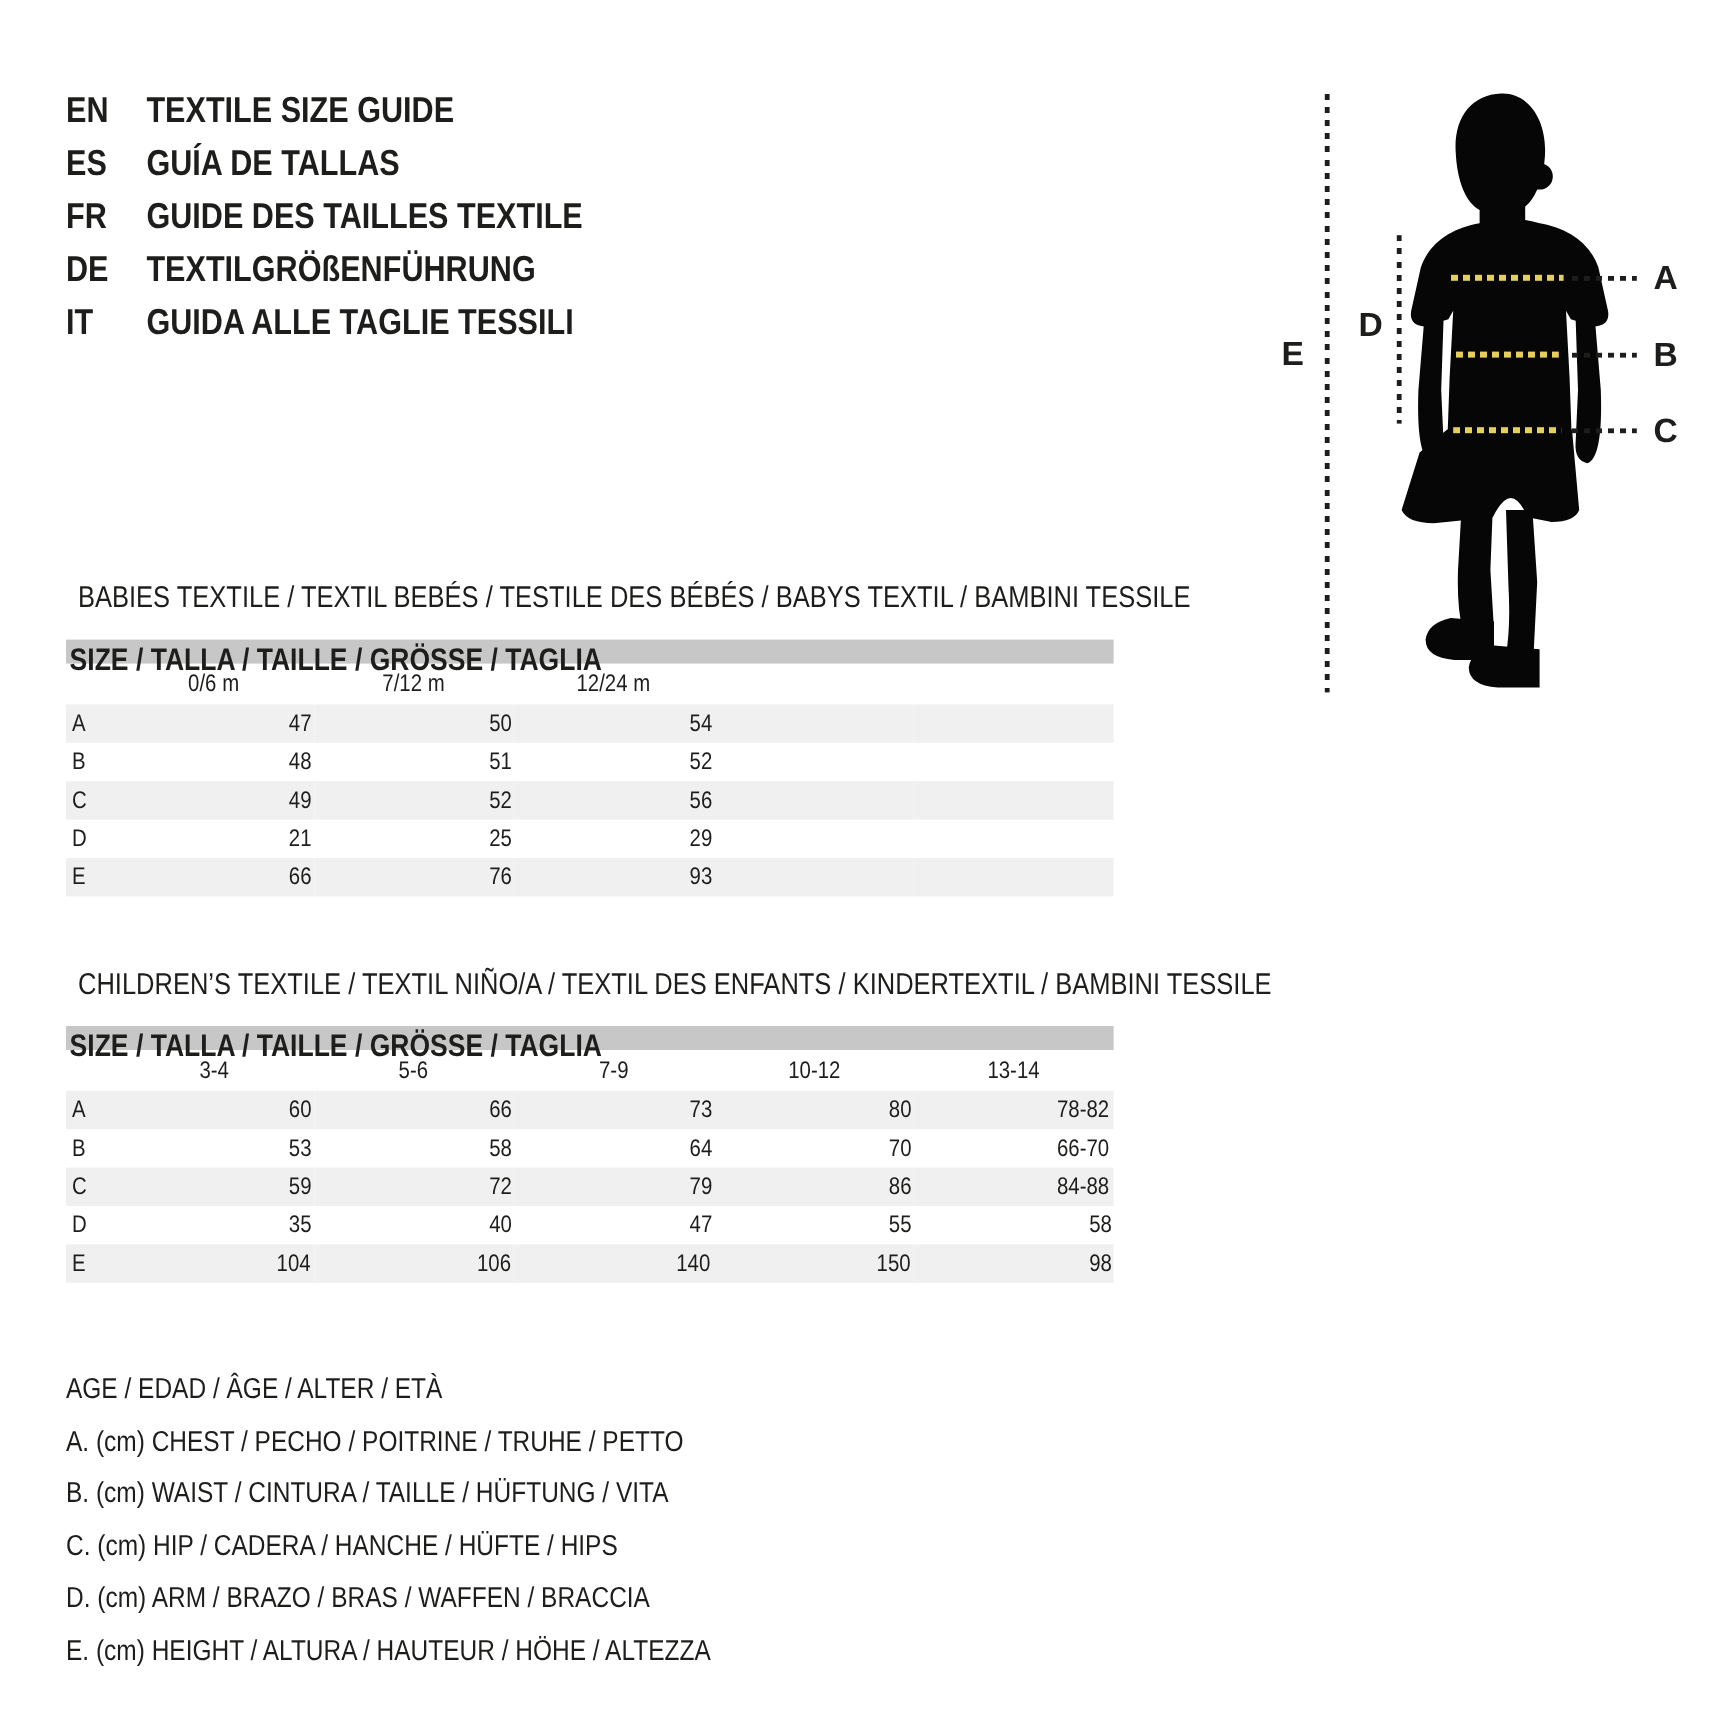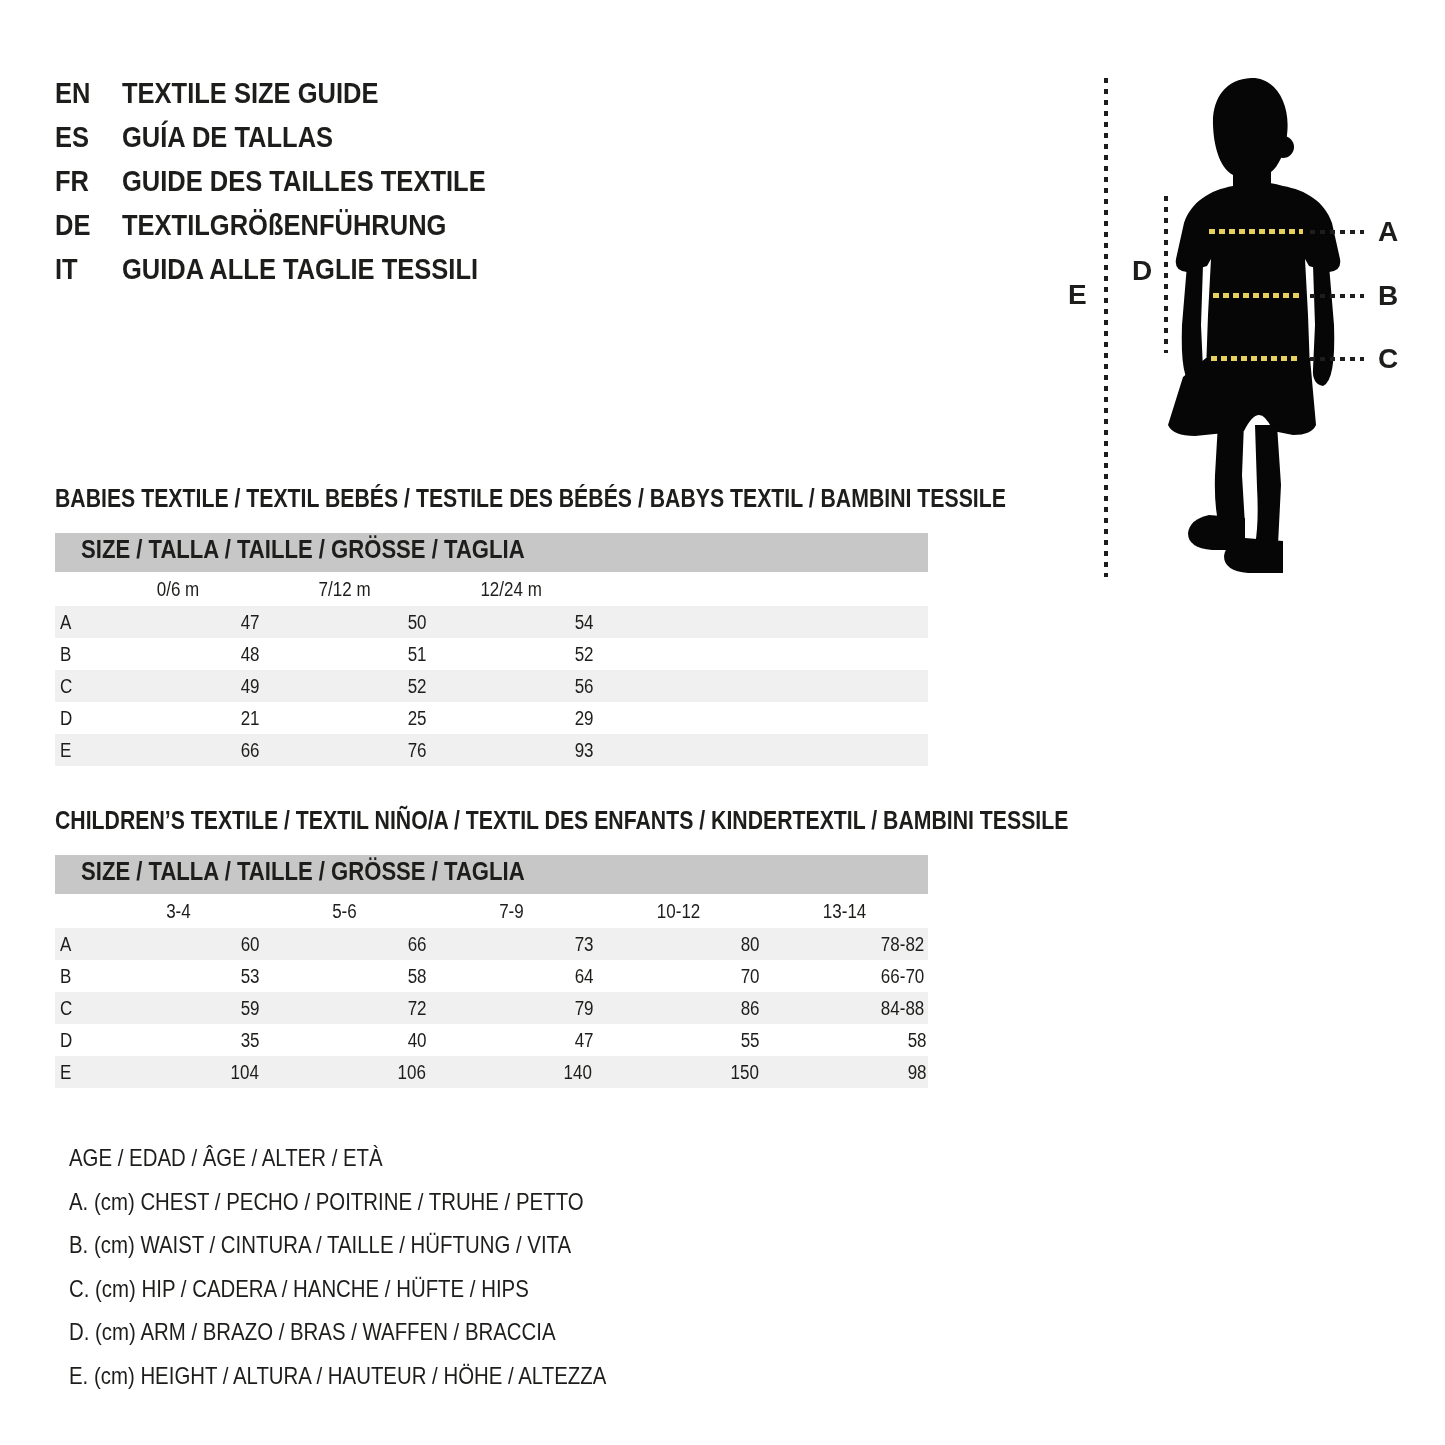--- a/index.html
+++ b/index.html
@@ -20,35 +20,35 @@
   
   .cond{display:inline-block;transform:scaleX(0.85);transform-origin:0 50%;white-space:nowrap;}
   .condc{display:inline-block;transform:scaleX(0.85);transform-origin:50% 50%;white-space:nowrap;}
 
   
   .lang-row{position:absolute;left:55px;height:36px;line-height:36px;font-size:30px;font-weight:700;}
   .lang-code{position:absolute;left:0;top:0;}
   .lang-title{position:absolute;left:67px;top:0;}
 
   
-  .section-heading{position:absolute;left:55px;height:28px;line-height:28px;font-size:25px;font-weight:700;}
+  .section-heading{position:absolute;left:65px;height:28px;line-height:28px;font-size:25px;font-weight:400;}
 
   
   .tablewrap{position:absolute;left:55px;width:873px;}
-  .size-bar{height:39px;line-height:33px;background:var(--bar-gray);padding-left:26px;font-size:26px;font-weight:700;}
+  .size-bar{height:20px;line-height:33px;background:var(--bar-gray);padding-left:3px;font-size:26px;font-weight:700;}
   table{border-collapse:collapse;table-layout:fixed;width:873px;font-size:20px;}
   col.c0{width:40px;}
   col.cd{width:166.6px;}
   thead th{height:34px;font-weight:400;text-align:center;vertical-align:middle;}
   tbody td{height:32px;text-align:right;vertical-align:middle;font-weight:400;}
   tbody td.rl{text-align:left;padding-left:5px;}
   tbody tr:nth-child(odd){background:var(--stripe-gray);}
 
   
-  .legend-line{position:absolute;left:69px;height:34px;line-height:34px;font-size:24px;font-weight:400;}
+  .legend-line{position:absolute;left:55px;height:34px;line-height:34px;font-size:24px;font-weight:400;}
 
   
   .vdots{position:absolute;width:4px;
     background:repeating-linear-gradient(to bottom,var(--ink) 0 5px,transparent 5px 11px);}
   .hdots{position:absolute;height:4px;z-index:3;
     background:repeating-linear-gradient(to right,var(--ink) 0 5px,transparent 5px 10px);}
   .ydash{position:absolute;height:5px;z-index:3;
     background:repeating-linear-gradient(to right,var(--accent-yellow) 0 6px,transparent 6px 10px);}
   .marker-label{position:absolute;font-size:28px;font-weight:700;height:34px;line-height:34px;}
   svg.figure{position:absolute;left:1163px;top:75px;z-index:1;}

